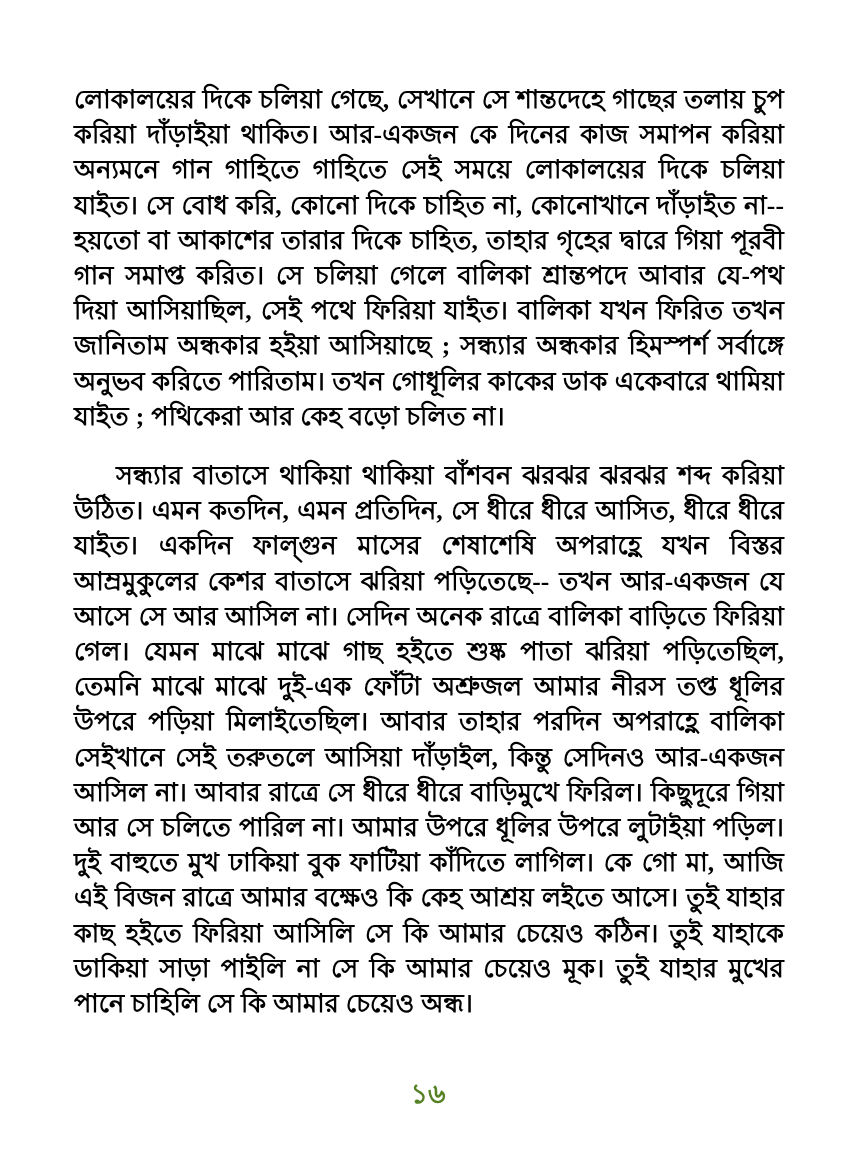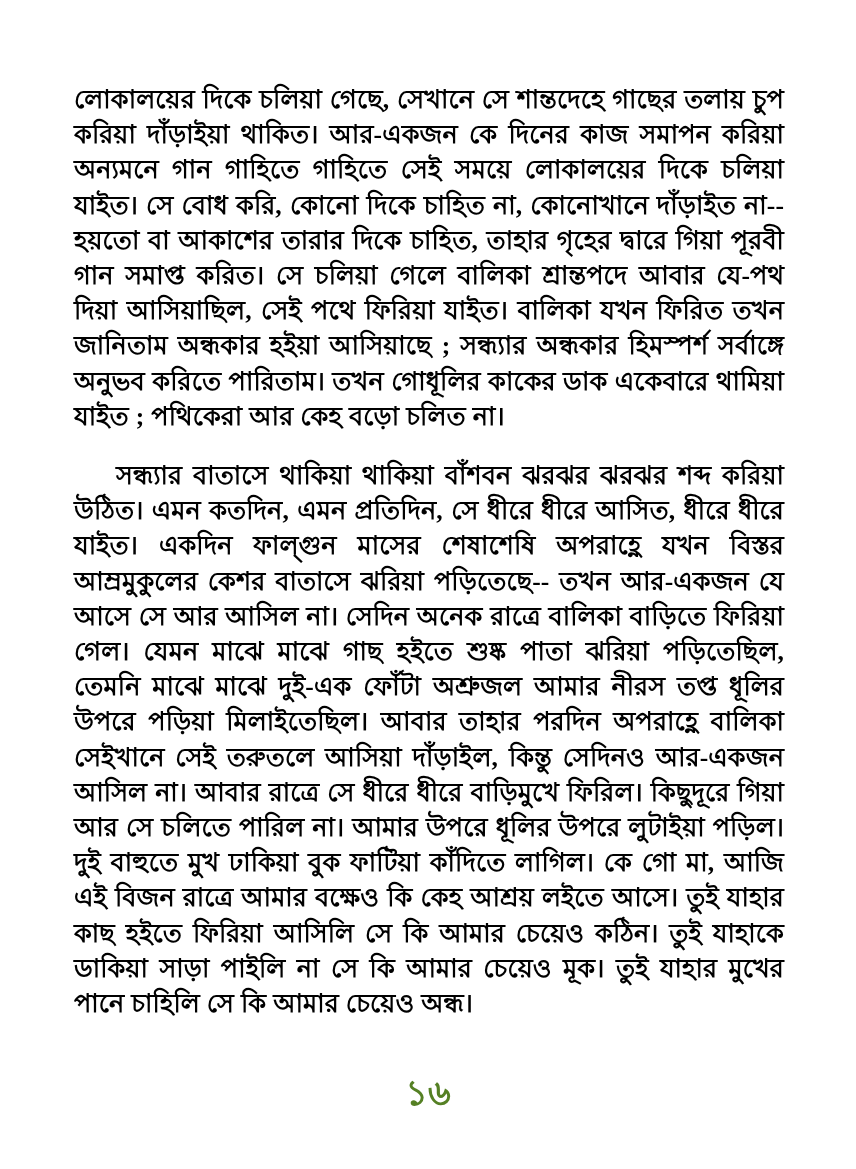--- a/index.html
+++ b/index.html
@@ -47,22 +47,22 @@
   
   .para:last-child {
     margin-bottom: 0;
   }
   .page-number {
     position: absolute;
     left: 0;
     right: 0;
     top: 1079px;
     text-align: center;
-    font-family: Liberation Serif, serif;
-    font-size: 35px;
+    font-family: Liberation Sans, sans-serif;
+    font-size: 27px;
     line-height: 30px;
     font-weight: 700;
     color: #558024;
     user-select: none;
   }
 </style>
 </head>
 <body>
 
 <div class="page" style="background: rgb(255, 255, 255);">

